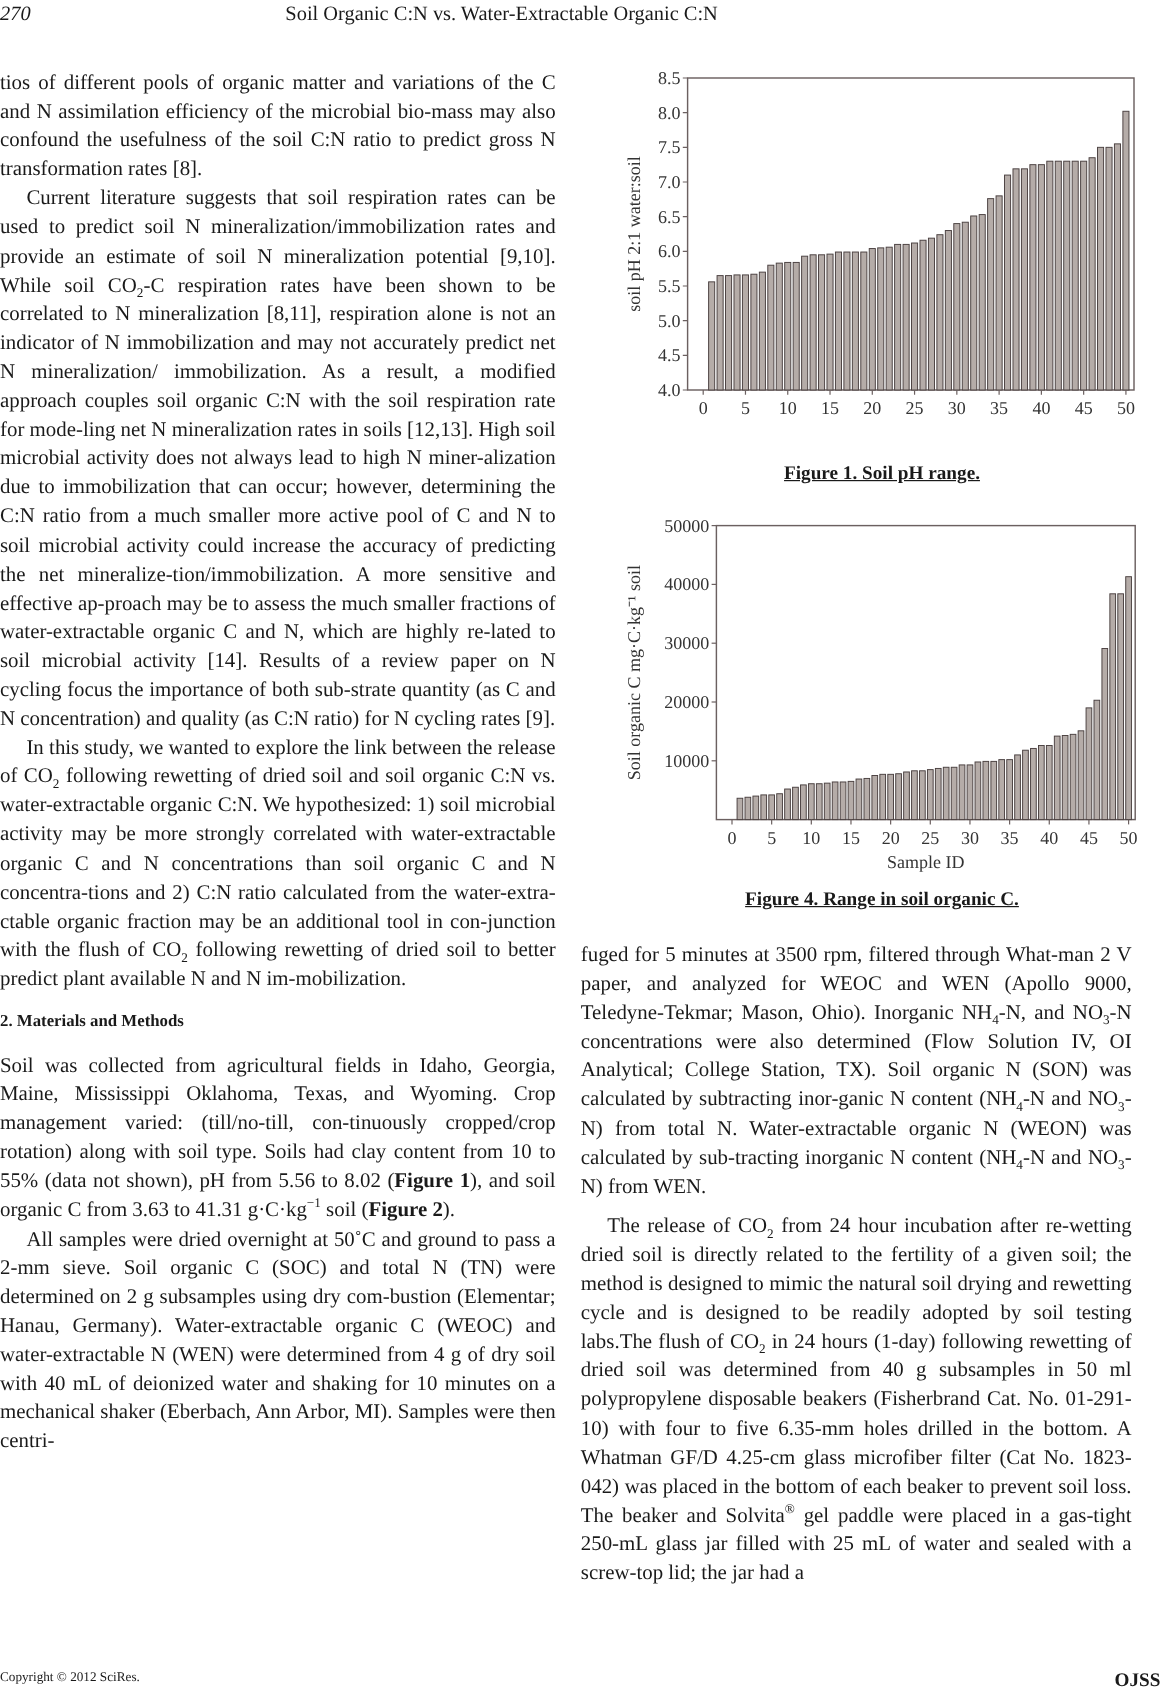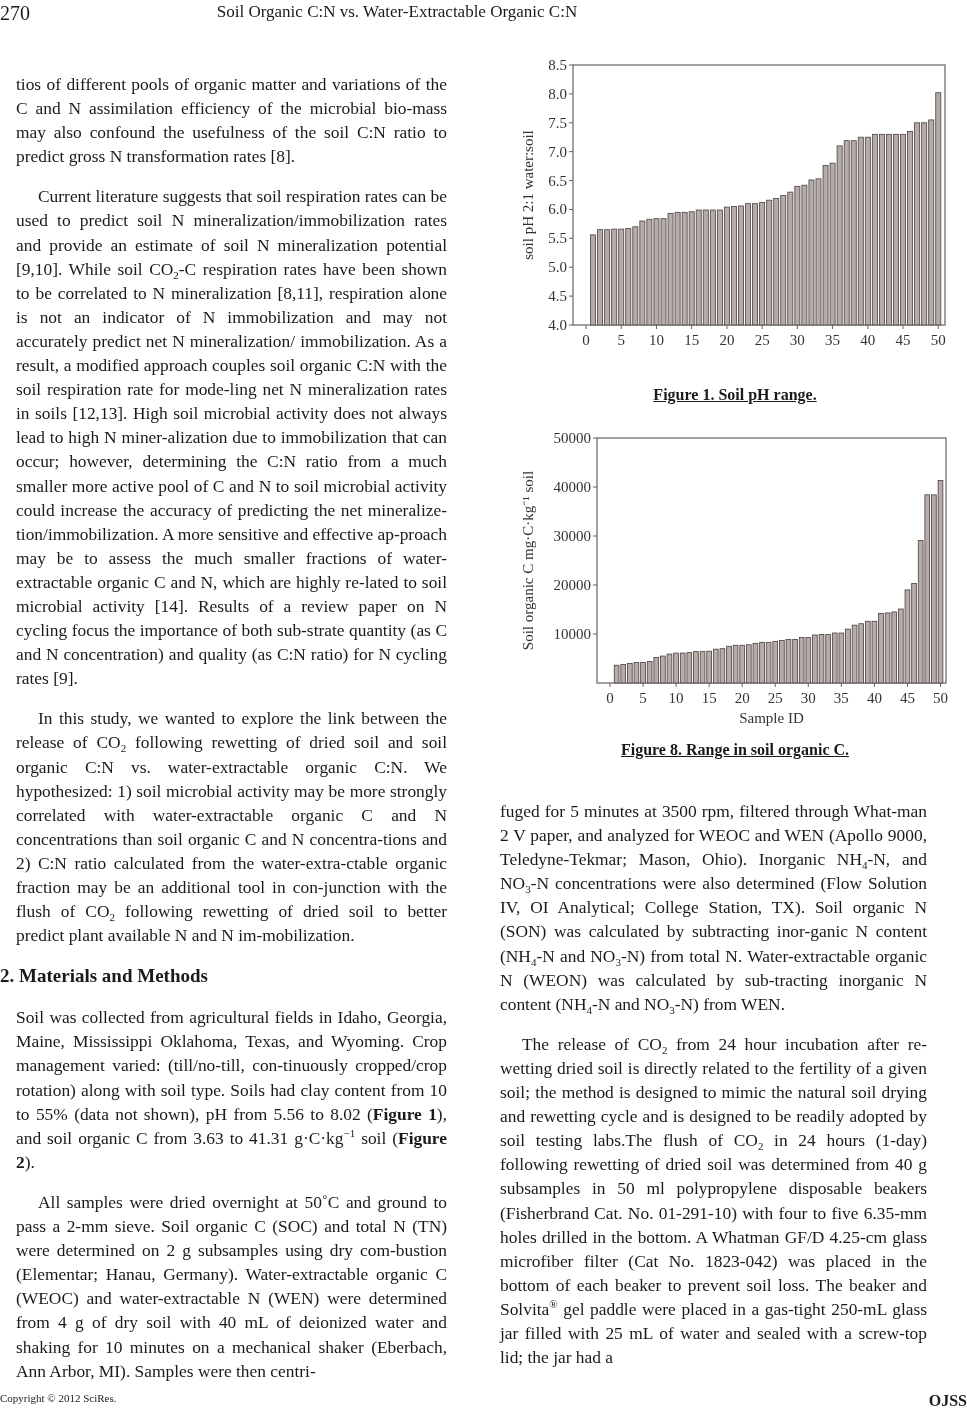--- a/index.html
+++ b/index.html
@@ -1,25 +1,25 @@
 <!DOCTYPE html>
 <html><head>
 <meta charset="utf-8">
 <style>
   html, body { margin:0; padding:0; background:#ffffff; }
   body { width:967px; height:1414px; position:relative; overflow:hidden;
          font-family:"Liberation Serif", serif; color:#1a1a1a; }
-  .hdr-page { position:absolute; left:0; top:2px; font-size:20px; }
-  .hdr-title { position:absolute; left:0; width:794px; top:2px; text-align:center; font-size:17px; }
+  .hdr-page { position:absolute; left:0; top:2px; font-size:17px;font-style:italic; }
+  .hdr-title { position:absolute; left:0; width:794px; top:2px; text-align:center; font-size:17px;padding-left:21px; }
   .col { position:absolute; font-size:17.4px; line-height:24.1px; text-align:justify; }
-  .col p { margin:16px; text-indent:0; }
+  .col p { margin:0; text-indent:0; }
   .col p.ind { text-indent:22px; }
   .left { left:0; top:56px; width:463px; }
   .right { left:484px; top:783px; width:459px; }
-  h2.section { font-size:19px; font-weight:bold; margin:12px 0 10px 0; line-height:26px; }
+  h2.section { font-size:14px; font-weight:bold; margin:12px 0 10px 0; line-height:26px; }
   sub, sup { font-size:11px; line-height:0; }
   .fig { position:absolute; }
   .fig1 { left:515px; top:52px; width:440px; height:300px; }
   .fig2 { left:515px; top:425px; width:440px; height:305px; }
   .caption { position:absolute; font-weight:bold; font-size:16px; text-align:center;text-decoration:underline; }
   .cap1 { left:515px; width:440px; top:386px; }
   .cap2 { left:515px; width:440px; top:741px; }
   .footer-left { position:absolute; left:0; top:1392px; font-size:11px; }
   .footer-right { position:absolute; right:0; top:1392px; font-size:16px; font-weight:bold; }
   svg text { font-family:"Liberation Serif", serif; fill:#333; }
@@ -218,21 +218,21 @@
     <text x="326.344696969697" y="278" text-anchor="middle" font-size="15">35</text>
     <line x1="359.3939393939394" x2="359.3939393939394" y1="258" y2="262" stroke="#6b6060" stroke-width="1"></line>
     <text x="359.3939393939394" y="278" text-anchor="middle" font-size="15">40</text>
     <line x1="392.4431818181818" x2="392.4431818181818" y1="258" y2="262" stroke="#6b6060" stroke-width="1"></line>
     <text x="392.4431818181818" y="278" text-anchor="middle" font-size="15">45</text>
     <line x1="425.49242424242425" x2="425.49242424242425" y1="258" y2="262" stroke="#6b6060" stroke-width="1"></line>
     <text x="425.49242424242425" y="278" text-anchor="middle" font-size="15">50</text>
     <text x="256.5" y="298" text-anchor="middle" font-size="15">Sample ID</text>
     <text x="18" y="135.5" text-anchor="middle" font-size="15" transform="rotate(-90 18 135.5)">Soil organic C mg·C·kg⁻¹ soil</text>
   </svg>
-<div class="caption cap2">Figure 8. Range in soil organic C.</div>
+<div class="caption cap2">Figure 4. Range in soil organic C.</div>
 
 <div class="col right">
   <p><span>fuged for 5 minutes at 3500 rpm, filtered through What-man 2 V paper, and analyzed for WEOC and WEN (Apollo 9000, Teledyne-Tekmar; Mason, Ohio). Inorganic NH</span><sub>4</sub><span>-N, and NO</span><sub>3</sub><span>-N concentrations were also determined (Flow Solution IV, OI Analytical; College Station, TX). Soil organic N (SON) was calculated by subtracting inor-ganic N content (NH</span><sub>4</sub><span>-N and NO</span><sub>3</sub><span>-N) from total N. Water-extractable organic N (WEON) was calculated by sub-tracting inorganic N content (NH</span><sub>4</sub><span>-N and NO</span><sub>3</sub><span>-N) from WEN.</span></p>
   <p class="ind" style="margin-top:9px"><span>The release of CO</span><sub>2</sub><span> from 24 hour incubation after re-wetting dried soil is directly related to the fertility of a given soil; the method is designed to mimic the natural soil drying and rewetting cycle and is designed to be readily adopted by soil testing labs.The flush of CO</span><sub>2</sub><span> in 24 hours (1-day) following rewetting of dried soil was determined from 40 g subsamples in 50 ml polypropylene disposable beakers (Fisherbrand Cat. No. 01-291-10) with four to five 6.35-mm holes drilled in the bottom. A Whatman GF/D 4.25-cm glass microfiber filter (Cat No. 1823-042) was placed in the bottom of each beaker to prevent soil loss. The beaker and Solvita</span><sup>®</sup><span> gel paddle were placed in a gas-tight 250-mL glass jar filled with 25 mL of water and sealed with a screw-top lid; the jar had a</span></p>
 </div>
 
 <div class="footer-left">Copyright © 2012 SciRes.</div>
 <div class="footer-right">OJSS</div>
 
 </body></html>

